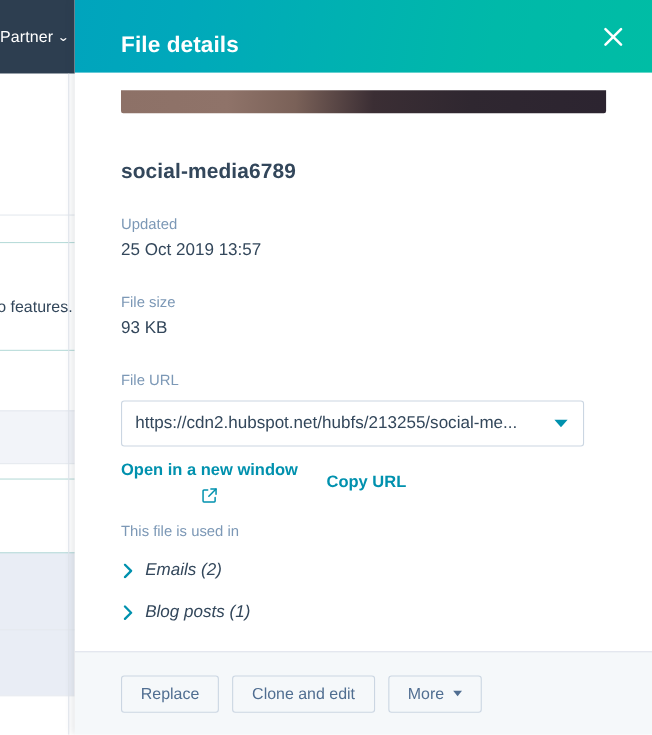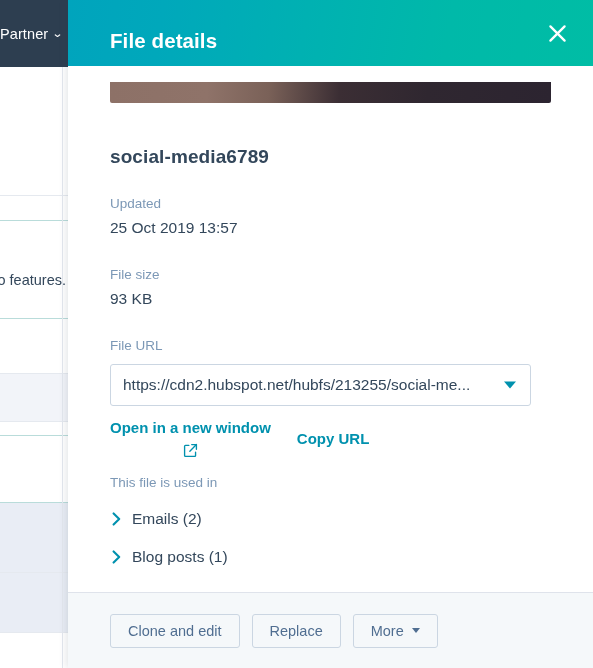--- a/index.html
+++ b/index.html
@@ -241,20 +241,21 @@
     margin-top: 17px;
     font-size: 13.5px;
     color: #7c98b6;
   }
 
   .accordion-item {
     margin-top: 20px;
     display: flex;
     gap: 10px;
     cursor: pointer;
+    font-style: italic;
   }
   .accordion-item:first-of-type { margin-top: 22px; }
   .accordion-chevron {
     width: 12px;
     display: flex;
     align-items: center;
     justify-content: center;
     flex: 0 0 12px;
   }
   .accordion-label {
@@ -391,24 +392,24 @@
           <path d="M1.6 1.4 L7.2 7 L1.6 12.6" fill="none" stroke="#0091ae" stroke-width="2.1" stroke-linecap="round" stroke-linejoin="round"></path>
         </svg>
       </span>
       <span class="accordion-label">Blog posts (1)</span>
     </div>
 
   </div>
 
   <div id="panel-footer">
     <button class="btn">
-      <span>Clone and edit</span>
+      <span>Replace</span>
     </button>
     <button class="btn">
-      <span>Replace</span>
+      <span>Clone and edit</span>
     </button>
     <button class="btn">
       <span>More</span>
       <span class="btn-caret"></span>
     </button>
   </div>
 
 </div>
 
 </body></html>

